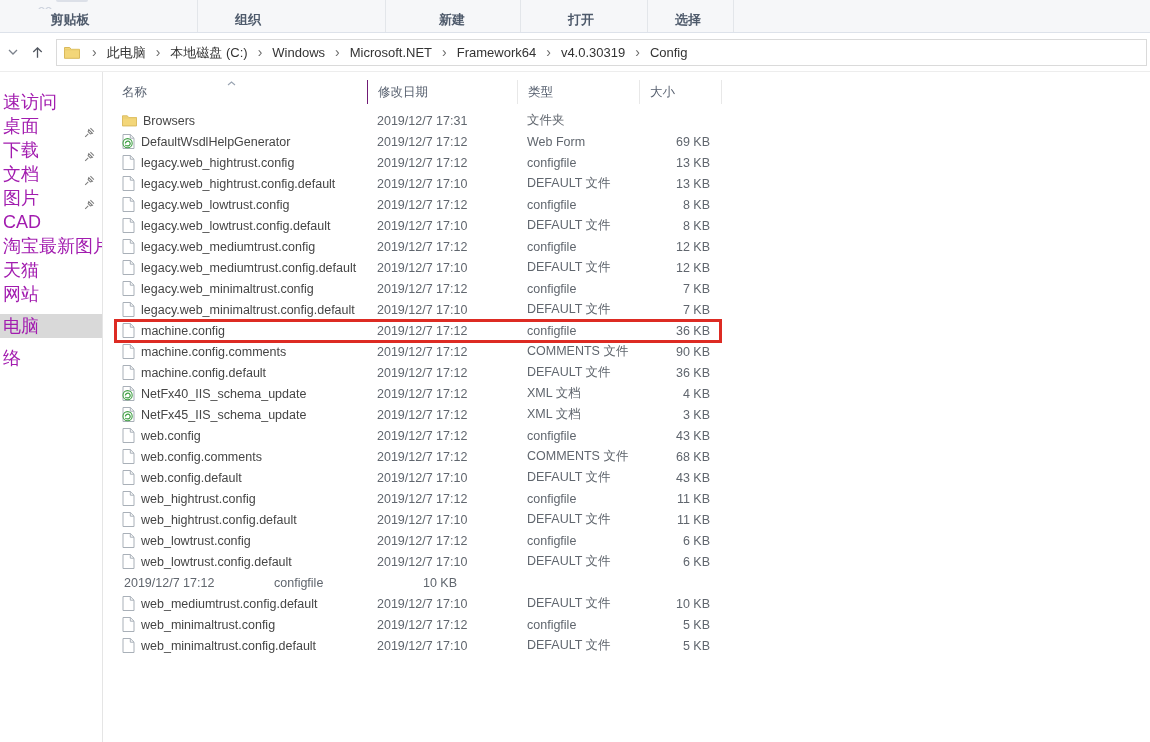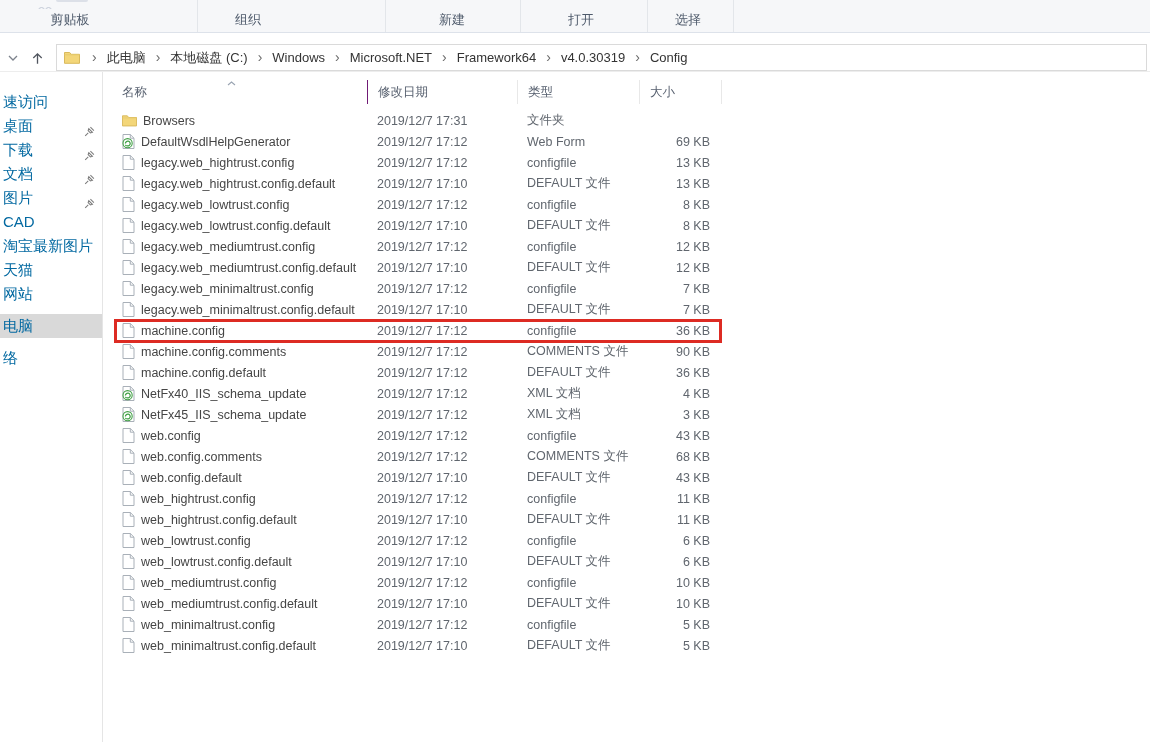--- a/index.html
+++ b/index.html
@@ -1,46 +1,46 @@
 <!DOCTYPE html>
 <html style="--red: #dd2b23; --side-active: #d9d9d9;"><head>
 <meta charset="utf-8">
 <style>
   * { margin:0; padding:0; box-sizing:border-box; }
   html,body { width:1150px; height:742px; overflow:hidden; background:#fff;
     font-family:"Liberation Sans","DejaVu Sans",sans-serif; }
   :root { --red:#dd2b23; --side-active:#d9d9d9; --hdr-text:#57606f; --txt:#454545; --txt2:#60666e; }
 
   
-  .ribbon { position:relative; height:33px; background:#f6f7f9; border-bottom:1px solid #dde2ea; }
+  .ribbon { position:relative; height:33px; background:#f6f7f9; border-bottom:1px solid #dde2ea;font-weight:bold; }
   .ribbon-label { position:absolute; bottom:3px; transform:translateX(-50%);
     font-size:13px; color:#4e5a6b; white-space:nowrap; }
   .ribbon-sep { position:absolute; top:0; bottom:0; width:1px; background:#e3e6ea; }
   .clipped-btn { position:absolute; left:38px; top:0; width:62px; height:9px; overflow:hidden; opacity:.5; }
   .clipped-btn .cc { display:inline-block; width:7px; height:7px; border:1.5px solid #8e9bb3;
     border-radius:50%; margin-top:-4px; }
   .clipped-btn .ct { display:inline-block; width:32px; height:6px; background:#c3cbd8;
     border-radius:2px; margin-left:4px; margin-top:-4px; vertical-align:top; }
 
   
   .addressbar { height:39px; background:#fff; border-bottom:1px solid #ededed;
-    display:flex; align-items:flex-end; }
+    display:flex; align-items:center; }
   .nav-ico { display:flex; align-items:center; justify-content:center; }
   .chev-down { width:22px; height:26px; margin-left:2px; }
   .up-btn { width:26px; height:26px; }
   .addr-box { flex:1; height:27px; margin-left:6px; margin-right:3px; border:1px solid #dadada;
     background:#fff; display:flex; align-items:center; padding-left:7px; }
   .crumb { font-size:13px; color:#333; white-space:nowrap; cursor:default; }
   .crumb-sep { font-size:14px; color:#6b6b6b; padding:0 10px; line-height:1; }
   .addr-folder { margin-right:2px; display:flex; }
 
   
   .bodywrap { display:flex; height:670px; }
   .sidebar { width:103px; border-right:1px solid #e5e5e5; padding-top:18px; overflow:hidden; }
-  .side-item { position:relative; height:24px; line-height:24px; font-size:15px; color:#0369a1;
+  .side-item { position:relative; height:24px; line-height:24px; font-size:18px; color:#a21caf;
     padding-left:3px; white-space:nowrap; cursor:default; }
   .side-item.gap { margin-top:8px; }
   .side-item.active { background:var(--side-active); }
   .side-pin { position:absolute; right:7px; top:6px; }
 
   .main { flex:1; padding:8px 0 0 11px; position:relative; }
 
   .list-header { display:flex; width:608px; height:24px; align-items:flex-end; position:relative; }
   .hcell { font-size:12.5px; color:var(--hdr-text); padding-bottom:3px; height:100%;
     display:flex; align-items:flex-end; }
@@ -468,29 +468,20 @@
                 <path d="M8.3 .5 v3.7 h3.7" fill="none" stroke="#a9b0b8"></path>
               </svg>
             </span>
             <span>web_lowtrust.config.default</span>
           </div>
           <div class="cell c-date">2019/12/7 17:10</div>
           <div class="cell c-type">DEFAULT 文件</div>
           <div class="cell c-size">6 KB</div>
         </div>
         <div class="file-row">
-          <div class="cell c-name">
-            <span class="fico">
-              <svg width="13" height="15" viewBox="0 0 13 15">
-                <path d="M1 .5 h7.3 L12 4.2 v10.3 h-11 z" fill="#fff" stroke="#a9b0b8"></path>
-                <path d="M8.3 .5 v3.7 h3.7" fill="none" stroke="#a9b0b8"></path>
-              </svg>
-            </span>
-            <span>web_mediumtrust.config</span>
-          </div>
           <div class="cell c-date">2019/12/7 17:12</div>
           <div class="cell c-type">configfile</div>
           <div class="cell c-size">10 KB</div>
         </div>
         <div class="file-row">
           <div class="cell c-name">
             <span class="fico">
               <svg width="13" height="15" viewBox="0 0 13 15">
                 <path d="M1 .5 h7.3 L12 4.2 v10.3 h-11 z" fill="#fff" stroke="#a9b0b8"></path>
                 <path d="M8.3 .5 v3.7 h3.7" fill="none" stroke="#a9b0b8"></path>

